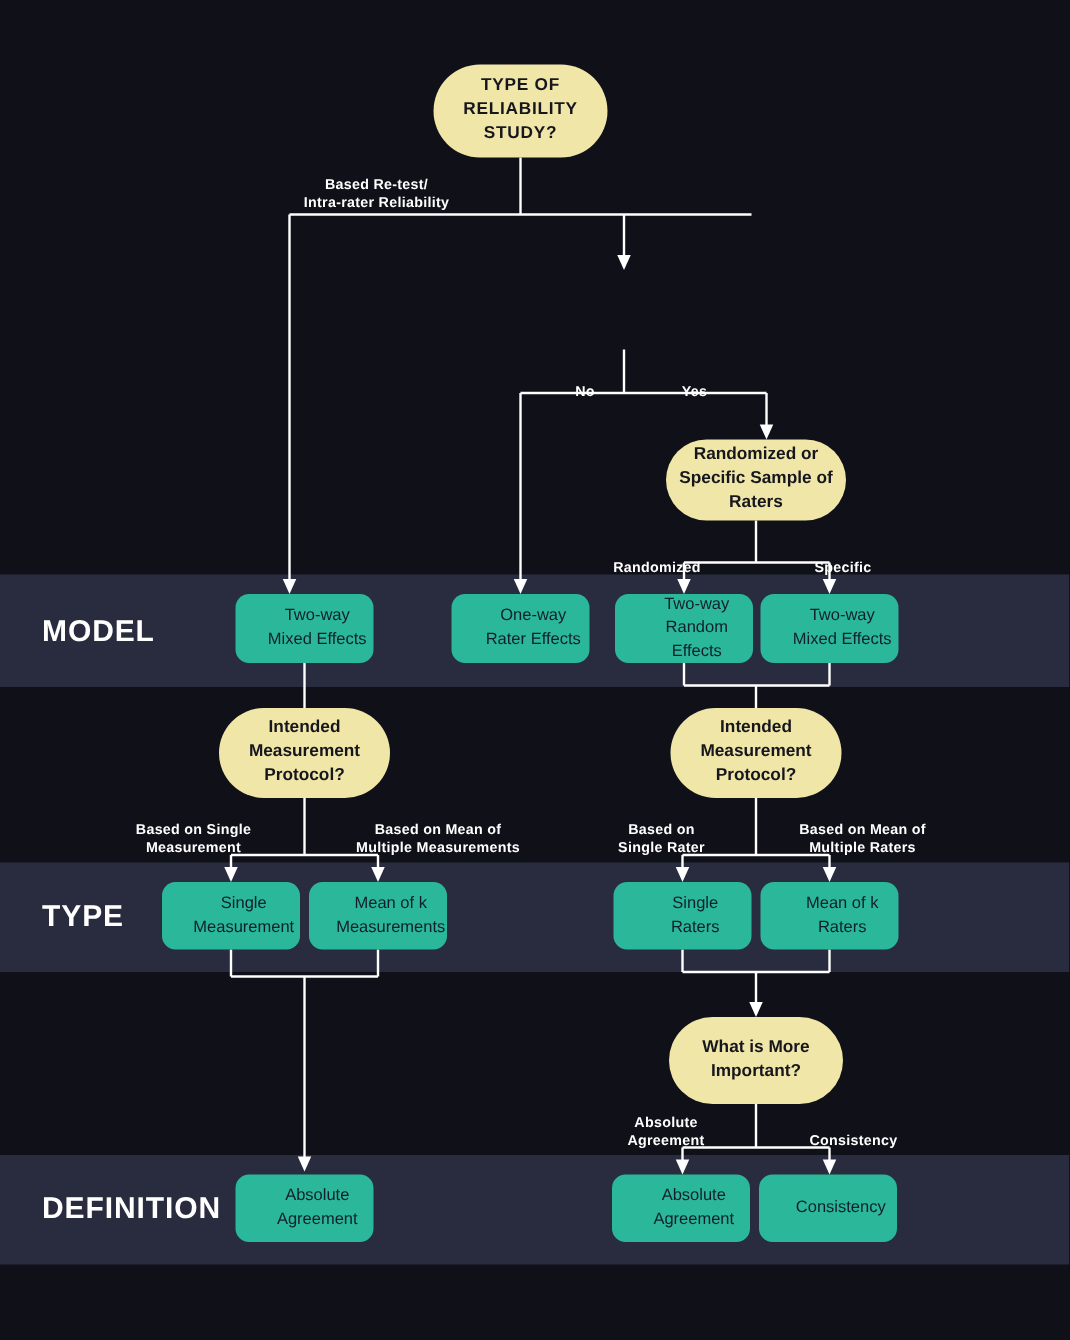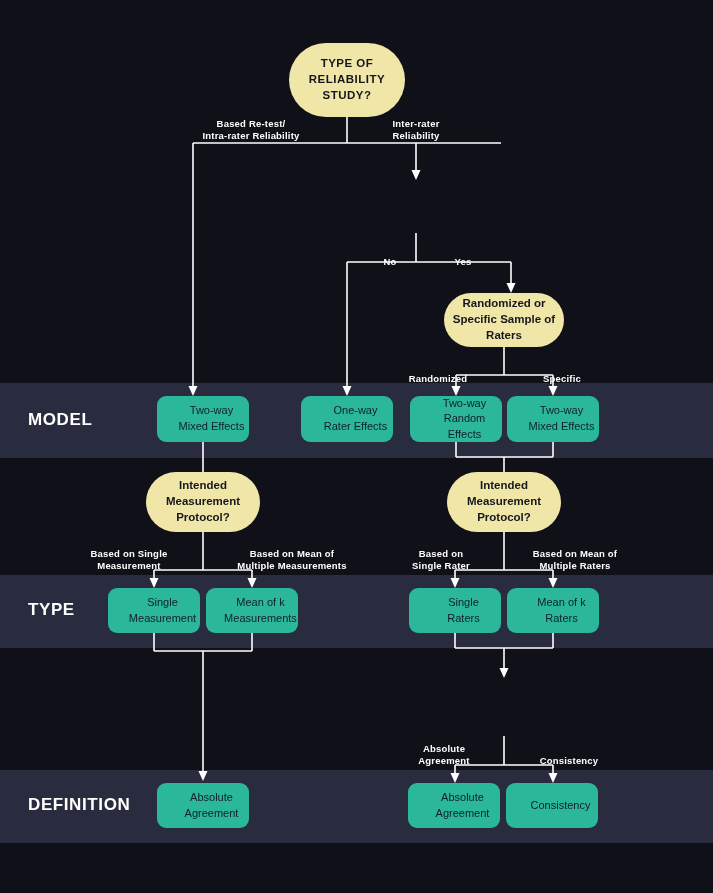--- a/index.html
+++ b/index.html
@@ -12,21 +12,21 @@
   }
   
   .band{
     position:absolute;left:0;width:713px;
     background:#292c3e;
   }
   .band-label{
     position:absolute;
     color:#ffffff;
     font-weight:700;
-    font-size:17px;
+    font-size:20px;
     letter-spacing:0.6px;
     white-space:nowrap;
   }
   
   .node{
     position:absolute;
     background:#f0e6a8;
     color:#16161d;
     border-radius:44px;
     display:flex;align-items:center;justify-content:center;
@@ -149,37 +149,39 @@
     <polygon points="504,678 499.5,668 508.5,668"></polygon>
 
     <line x1="504" y1="736" x2="504" y2="765"></line>
     <line x1="455" y1="765" x2="553" y2="765"></line>
     <line x1="455" y1="765" x2="455" y2="775"></line>
     <polygon points="455,783 450.5,773 459.5,773"></polygon>
     <line x1="553" y1="765" x2="553" y2="775"></line>
     <polygon points="553,783 548.5,773 557.5,773"></polygon>
   </svg>
 
-  <div class="node caps" style="left:289px;top:43px;width:116px;height:74px;">TYPE OF
+  <div class="node caps" style="left:289px;top:43px;width:116px;height:62px;">TYPE OF
 RELIABILITY
 STUDY?</div>
 
 
   <div class="node" style="left:444px;top:293px;width:120px;height:54px;">Randomized or
 Specific Sample of
 Raters</div>
 
   <div class="node" style="left:146px;top:472px;width:114px;height:60px;">Intended
 Measurement
 Protocol?</div>
 
   <div class="node" style="left:447px;top:472px;width:114px;height:60px;">Intended
 Measurement
 Protocol?</div>
 
+  <div class="node" style="left:446px;top:678px;width:116px;height:58px;">What is More
+Important?</div>
 
   <div class="box" style="left:157px;top:396px;width:92px;height:46px;">Two-way
 Mixed Effects</div>
 
   <div class="box" style="left:301px;top:396px;width:92px;height:46px;">One-way
 Rater Effects</div>
 
   <div class="box" style="left:410px;top:396px;width:92px;height:46px;">Two-way
 Random Effects</div>
 
@@ -202,22 +204,20 @@
 Agreement</div>
 
   <div class="box" style="left:408px;top:783px;width:92px;height:45px;">Absolute
 Agreement</div>
 
   <div class="box" style="left:506px;top:783px;width:92px;height:45px;">Consistency</div>
 
   <div class="elabel" style="left:181px;top:118px;width:140px;">Based Re-test/
 Intra-rater Reliability</div>
 
-  <div class="elabel" style="left:361px;top:118px;width:110px;">Inter-rater
-Reliability</div>
 
   <div class="elabel" style="left:367px;top:256px;width:46px;">No</div>
 
   <div class="elabel" style="left:440px;top:256px;width:46px;">Yes</div>
 
   <div class="elabel" style="left:396px;top:373px;width:84px;">Randomized</div>
 
   <div class="elabel" style="left:527px;top:373px;width:70px;">Specific</div>
 
   <div class="elabel" style="left:69px;top:548px;width:120px;">Based on Single

